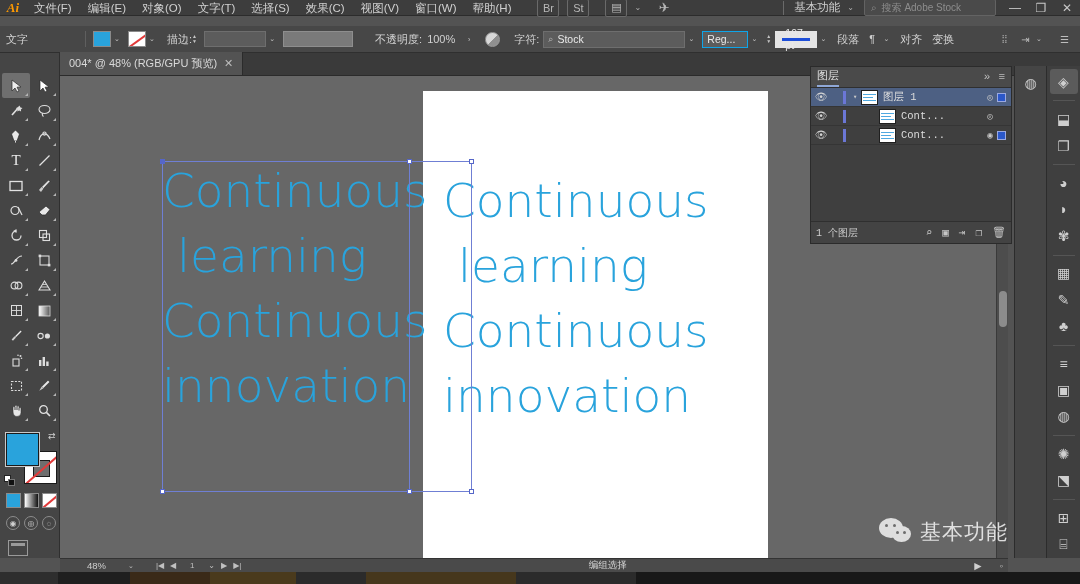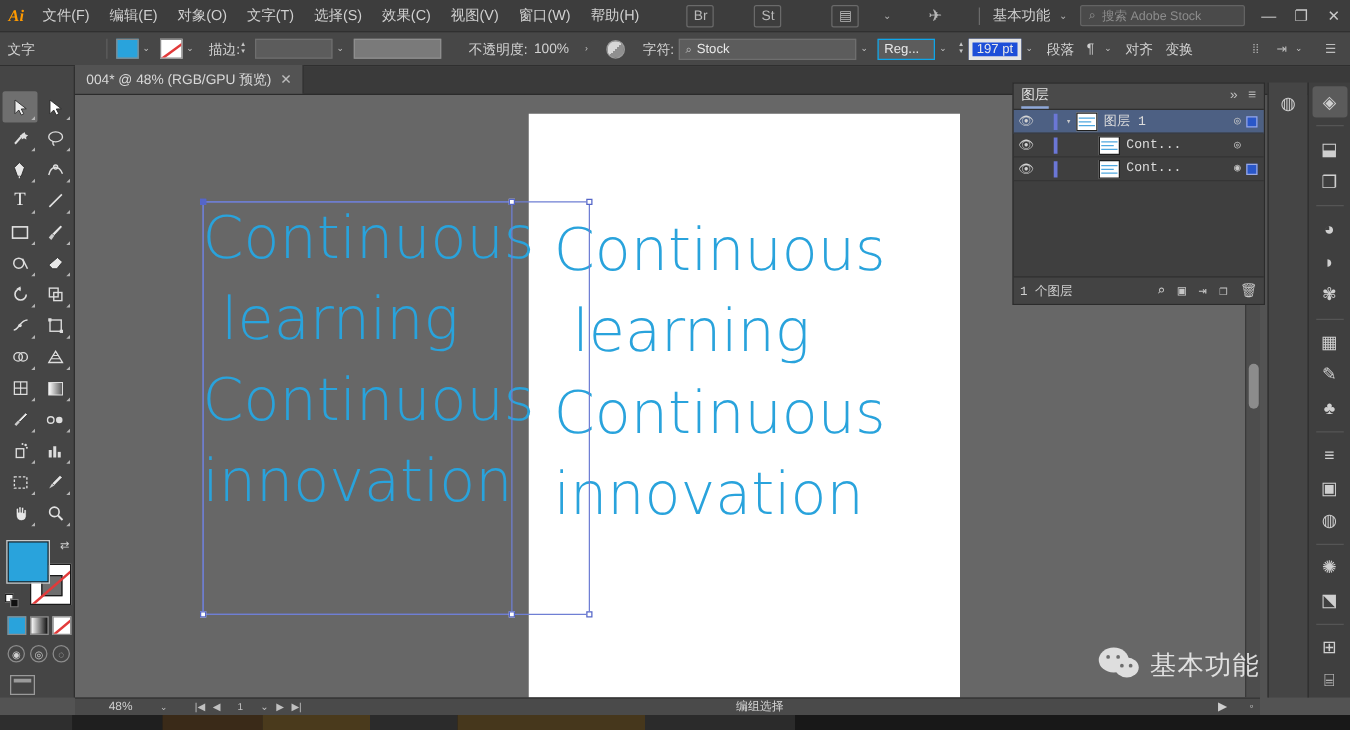--- a/index.html
+++ b/index.html
@@ -7,36 +7,36 @@
     width: 1080px; height: 584px;
     overflow: hidden;
     background: #535353;
     font-family: "Liberation Sans", "DejaVu Sans", sans-serif;
     -webkit-font-smoothing: antialiased;
   }
   #app { position: relative; width: 1080px; height: 584px; background: #535353; }
 
   
   .menubar {
-    position: absolute; top: 0; left: 0; width: 1080px; height: 26px;
+    position: absolute; top: 0; left: 0; width: 1080px; height: 16px;
     background: #3d3d3d; display: flex; align-items: center;
     border-bottom: 1px solid #2c2c2c;
   }
   .ai-logo {
     width: 26px; height: 26px; display: flex; align-items: center; justify-content: center;
     color: #ff9a00; font-weight: bold; font-size: 13px; font-style: italic;
     font-family: "Liberation Serif", serif;
   }
   .menu-item {
     padding: 0 8px; height: 26px; line-height: 26px;
     font-size: 11.5px; color: #d0d0d0; white-space: nowrap; cursor: default;
   }
   .mb-spacer { flex: 1; }
   .mb-icon {
-    width: 22px; height: 18px; margin: 0 16px;
+    width: 22px; height: 18px; margin: 0 4px;
     display: flex; align-items: center; justify-content: center;
     color: #b8b8b8; font-size: 11px;
     border: 1px solid #6a6a6a; border-radius: 2px;
   }
   .mb-icon.plain { border: none; font-size: 13px; }
   .mb-sep { width: 1px; height: 14px; background: #6a6a6a; margin: 0 6px; }
   .ws-label { font-size: 11.5px; color: #d0d0d0; padding: 0 4px; }
   .caret { font-size: 8px; color: #b0b0b0; margin-left: 3px; }
   .stock-search {
     display: flex; align-items: center; gap: 5px;
@@ -91,21 +91,21 @@
     height: 17px; width: 142px; background: #5c5c5c; border: 1px solid #6e6e6e;
     display: flex; align-items: center; gap: 4px; padding: 0 4px;
     font-size: 10.5px; color: #e8e8e8;
   }
   .style-field {
     height: 17px; width: 46px; background: #5c5c5c; border: 1px solid #0ea5e9;
     display: flex; align-items: center; padding: 0 4px;
     font-size: 10.5px; color: #e8e8e8;
   }
   .size-field {
-    height: 17px; width: 42px; background: #1d4ed8; border: 3px solid #e5e5e5;
+    height: 17px; width: 42px; background: #1d4ed8; border: 7px solid #e5e5e5;
     display: flex; align-items: center; padding: 0 3px;
     font-size: 10.5px; color: #e8e8e8;
   }
   .para-ico {
     width: 16px; height: 15px; display: flex; align-items: center; justify-content: center;
     color: #cfcfcf; font-size: 11px;
   }
   .align-ico {
     width: 15px; height: 14px; display:flex; align-items:center; justify-content:center;
     color: #bdbdbd; font-size: 10px;

